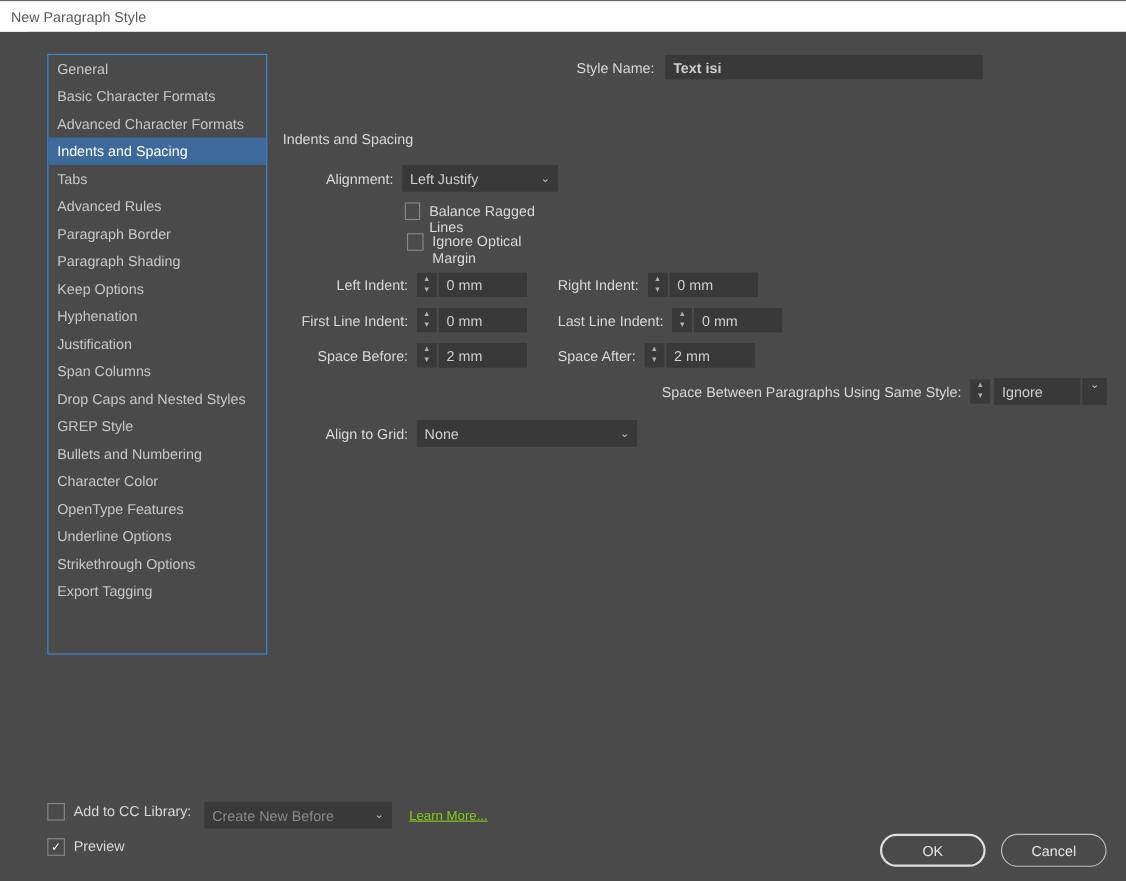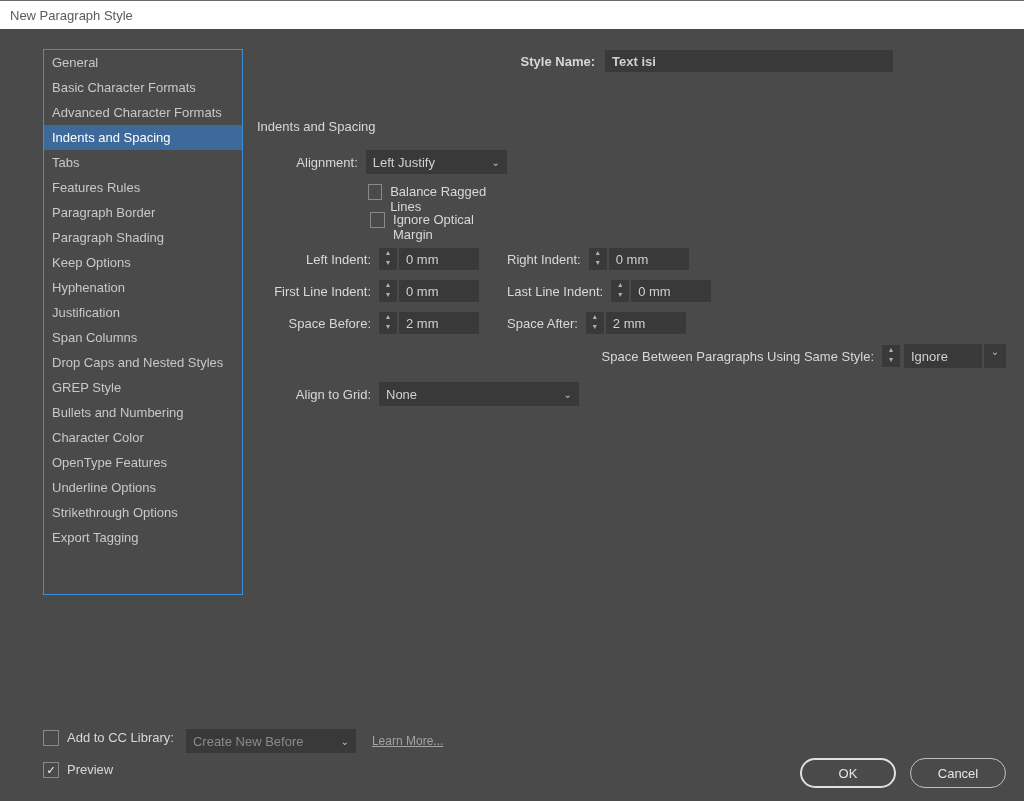--- a/index.html
+++ b/index.html
@@ -72,21 +72,20 @@
     align-items: center;
     height: 24px;
     margin-bottom: 6px;
   }
   .label-col {
     width: 348px;
     text-align: right;
     padding-right: 10px;
     color: #d8d8d8;
     box-sizing: border-box;
-    font-weight: bold;
   }
   .section-title {
     font-size: 13px;
     color: #d8d8d8;
     margin: 46px 0 12px 0;
   }
   .textinput {
     background: #393939;
     border: 1px solid #393939;
     color: #d0d0d0;
@@ -189,21 +188,21 @@
     align-items: center;
     justify-content: center;
     font-size: 13px;
     padding: 0 22px;
     box-sizing: border-box;
   }
   .btn.primary {
     border: 2px solid #e0e0e0;
   }
   .link {
-    color: #a3a3a3;
+    color: #84cc16;
     text-decoration: underline;
     font-size: 12px;
     margin-left: 10px;
   }
   .two-col {
     display: flex;
     align-items: center;
     margin-bottom: 10px;
   }
   .col-left {
@@ -242,21 +241,21 @@
   </div>
 
   <div class="dialog-body">
 
     <div class="sidebar">
       <div class="sidebar-item"><span>General</span></div>
       <div class="sidebar-item"><span>Basic Character Formats</span></div>
       <div class="sidebar-item"><span>Advanced Character Formats</span></div>
       <div class="sidebar-item selected"><span>Indents and Spacing</span></div>
       <div class="sidebar-item"><span>Tabs</span></div>
-      <div class="sidebar-item"><span>Features Rules</span></div>
+      <div class="sidebar-item"><span>Advanced Rules</span></div>
       <div class="sidebar-item"><span>Paragraph Border</span></div>
       <div class="sidebar-item"><span>Paragraph Shading</span></div>
       <div class="sidebar-item"><span>Keep Options</span></div>
       <div class="sidebar-item"><span>Hyphenation</span></div>
       <div class="sidebar-item"><span>Justification</span></div>
       <div class="sidebar-item"><span>Span Columns</span></div>
       <div class="sidebar-item"><span>Drop Caps and Nested Styles</span></div>
       <div class="sidebar-item"><span>GREP Style</span></div>
       <div class="sidebar-item"><span>Bullets and Numbering</span></div>
       <div class="sidebar-item"><span>Character Color</span></div>

